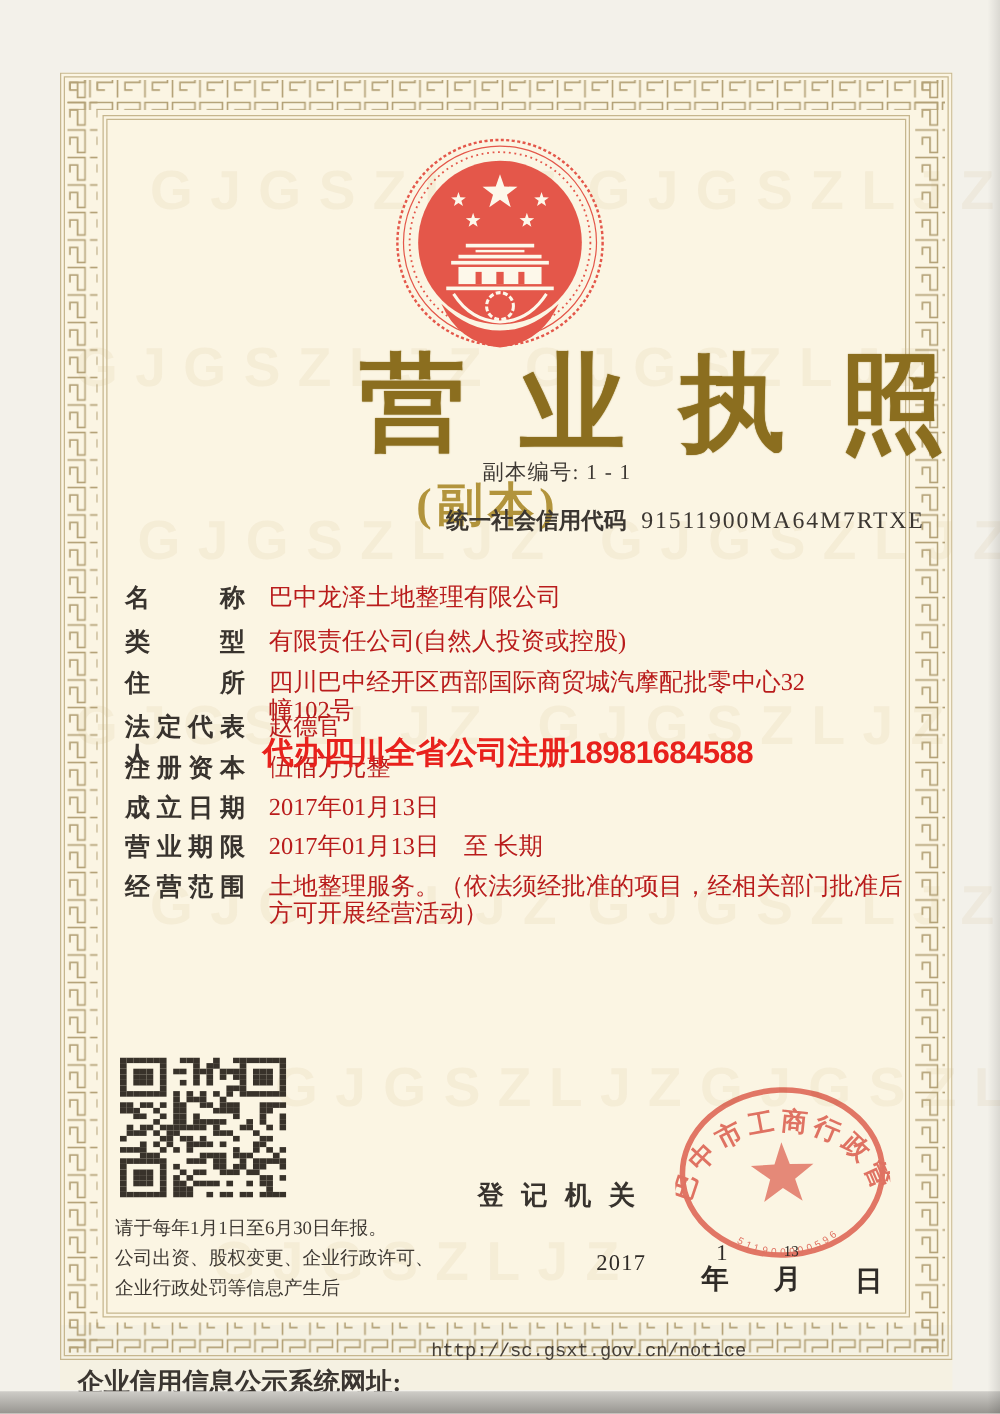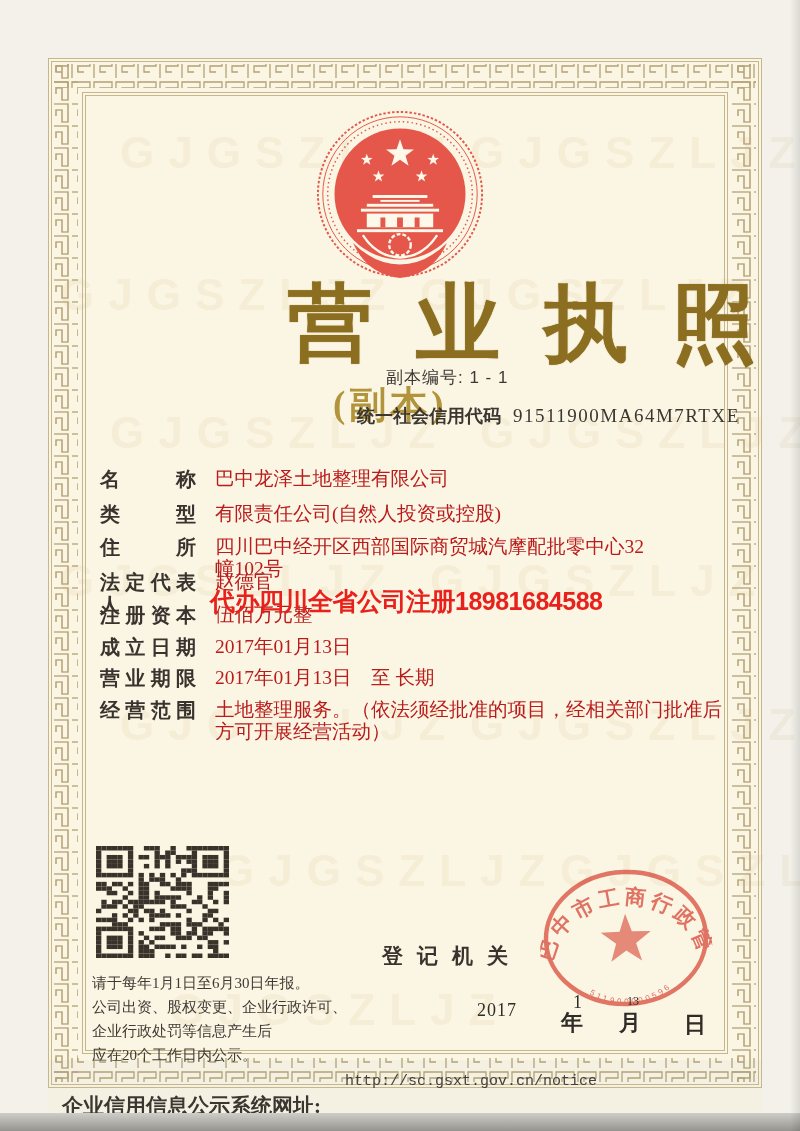--- a/index.html
+++ b/index.html
@@ -31,21 +31,21 @@
 
   .title-row{position:absolute;left:0;top:282px;width:800px;display:flex;justify-content:flex-end;}
   .title{
     font-size:84px;font-weight:800;color:#8b6e1f;line-height:1;
     letter-spacing:44px;padding-left:44px;white-space:nowrap;
     font-family:"Liberation Serif","DejaVu Serif",serif;
     text-shadow:0 0 1px #8b6e1f;
   }
   .copy-number{
     position:absolute;left:386px;top:366px;font-size:17px;color:#3d3833;
-    font-family:Liberation Sans, sans-serif;letter-spacing:1px;text-align:center;
+    font-family:Liberation Serif, serif;letter-spacing:1px;text-align:center;
   }
   .copy-label{
     position:absolute;left:333px;top:386px;font-size:37px;font-weight:800;
     color:rgba(164,131,31,0.85);letter-spacing:4px;line-height:1;
     font-family:"Liberation Serif","DejaVu Serif",serif;
   }
   .credit-line{position:absolute;left:357px;top:404px;white-space:nowrap;}
   .credit-label{font-size:18px;font-weight:600;color:#3b3631;}
   .credit-code{font-size:19px;color:#3b3631;letter-spacing:1.5px;margin-left:12px;
     font-family:"Liberation Serif","DejaVu Serif",serif;}
@@ -530,21 +530,20 @@
         <rect x="21" y="24" width="1" height="1"></rect>
         <rect x="22" y="24" width="1" height="1"></rect>
         <rect x="23" y="24" width="1" height="1"></rect>
         <rect x="24" y="24" width="1" height="1"></rect>
       </svg></div>
 
   <div class="notice">
     <div>请于每年1月1日至6月30日年报。</div>
     <div>公司出资、股权变更、企业行政许可、</div>
     <div>企业行政处罚等信息产生后</div>
-    <div>应在20个工作日内公示。</div>
   </div>
 
   <div class="reg-authority">登记机关</div>
 
   <svg class="seal" width="172" height="148" viewBox="0 0 172 148">
     <defs>
       <path id="sealArcTop" d="M 12,100 A 74,62 0 1 1 160,100" fill="none"></path>
       <path id="sealArcBot" d="M 38,118 A 58,46 0 0 0 134,118" fill="none"></path>
     </defs>
     <ellipse cx="86" cy="72" rx="80" ry="66" fill="none" stroke="#e2695d" stroke-width="4.5"></ellipse>

